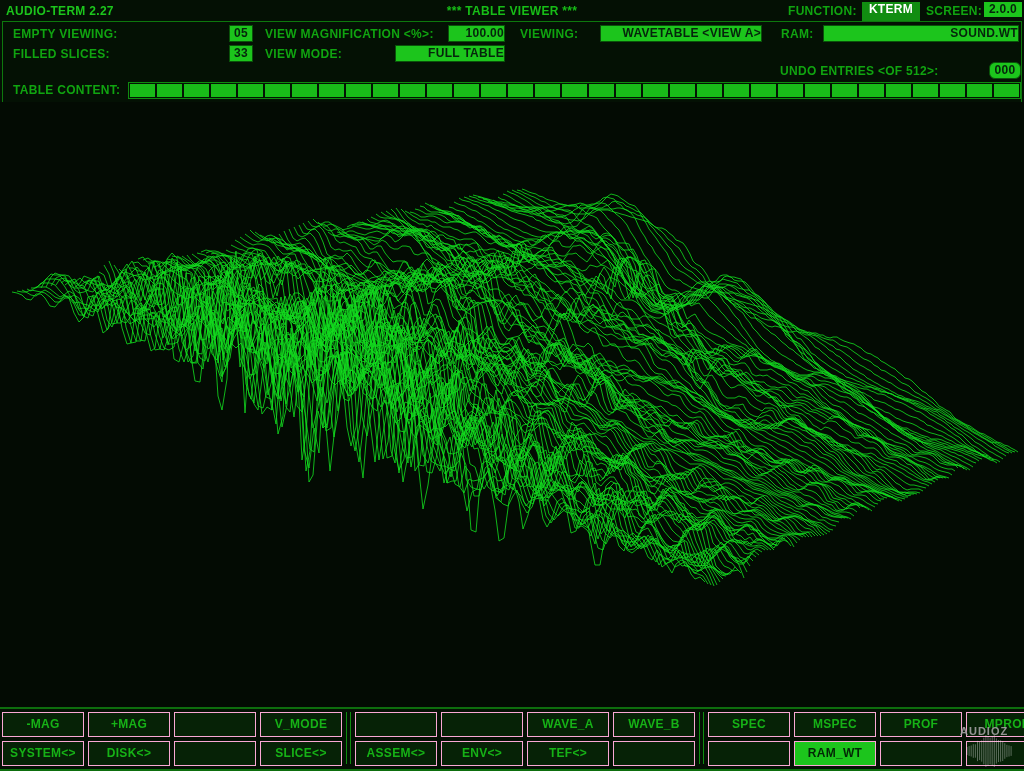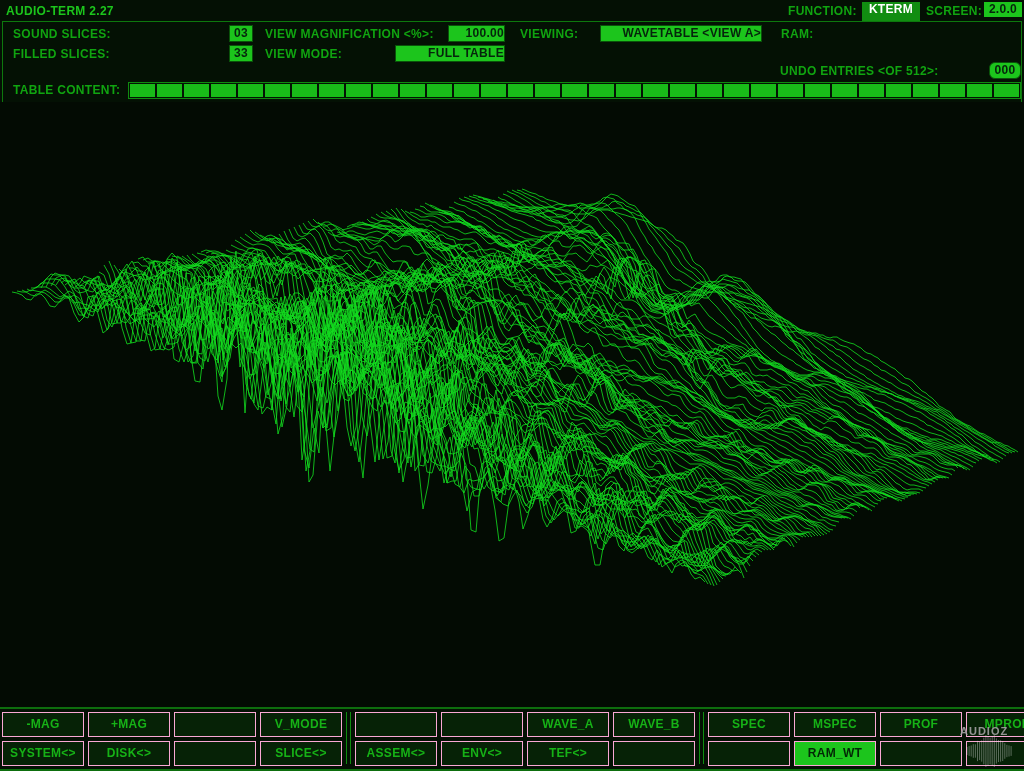--- a/index.html
+++ b/index.html
@@ -53,37 +53,39 @@
     color:rgba(235,235,235,.62);text-shadow:0 0 1px rgba(0,0,0,.8);}
   .watermark svg{position:absolute;left:6px;top:12px;opacity:.45;}
 </style>
 </head>
 <body>
 
 <div class="screen">
 
   <div class="titlebar">
     <span class="app-title">AUDIO-TERM 2.27</span>
+    <span class="screen-title">*** TABLE VIEWER ***</span>
     <span class="fn-label">FUNCTION:</span>
     <span class="fn-value">KTERM</span>
     <span class="scr-label">SCREEN:</span>
     <span class="scr-value">2.0.0</span>
   </div>
 
   <div class="panel">
-    <span class="lbl" style="left:10px;top:5px;">SOUND SLICES:</span>
-    <span class="val" style="left:226px;top:3px;width:22px;">03</span>
+    <span class="lbl" style="left:10px;top:5px;">EMPTY VIEWING:</span>
+    <span class="val" style="left:226px;top:3px;width:22px;">05</span>
 
     <span class="lbl" style="left:262px;top:5px;">VIEW MAGNIFICATION &lt;%&gt;:</span>
     <span class="val r" style="left:445px;top:3px;width:55px;">100.00</span>
 
     <span class="lbl" style="left:517px;top:5px;">VIEWING:</span>
     <span class="val r" style="left:597px;top:3px;width:160px;">WAVETABLE &lt;VIEW A&gt;</span>
 
     <span class="lbl" style="left:778px;top:5px;">RAM:</span>
+    <span class="val r" style="left:820px;top:3px;width:194px;">SOUND.WT</span>
 
     <span class="lbl" style="left:10px;top:25px;text-align:center;">FILLED SLICES:</span>
     <span class="val" style="left:226px;top:23px;width:22px;">33</span>
 
     <span class="lbl" style="left:262px;top:25px;">VIEW MODE:</span>
     <span class="val r" style="left:392px;top:23px;width:108px;">FULL TABLE</span>
 
     <span class="lbl" style="left:777px;top:42px;">UNDO ENTRIES &lt;OF 512&gt;:</span>
     <span class="val" style="left:986px;top:40px;width:30px;border-radius:6px;">000</span>
 

